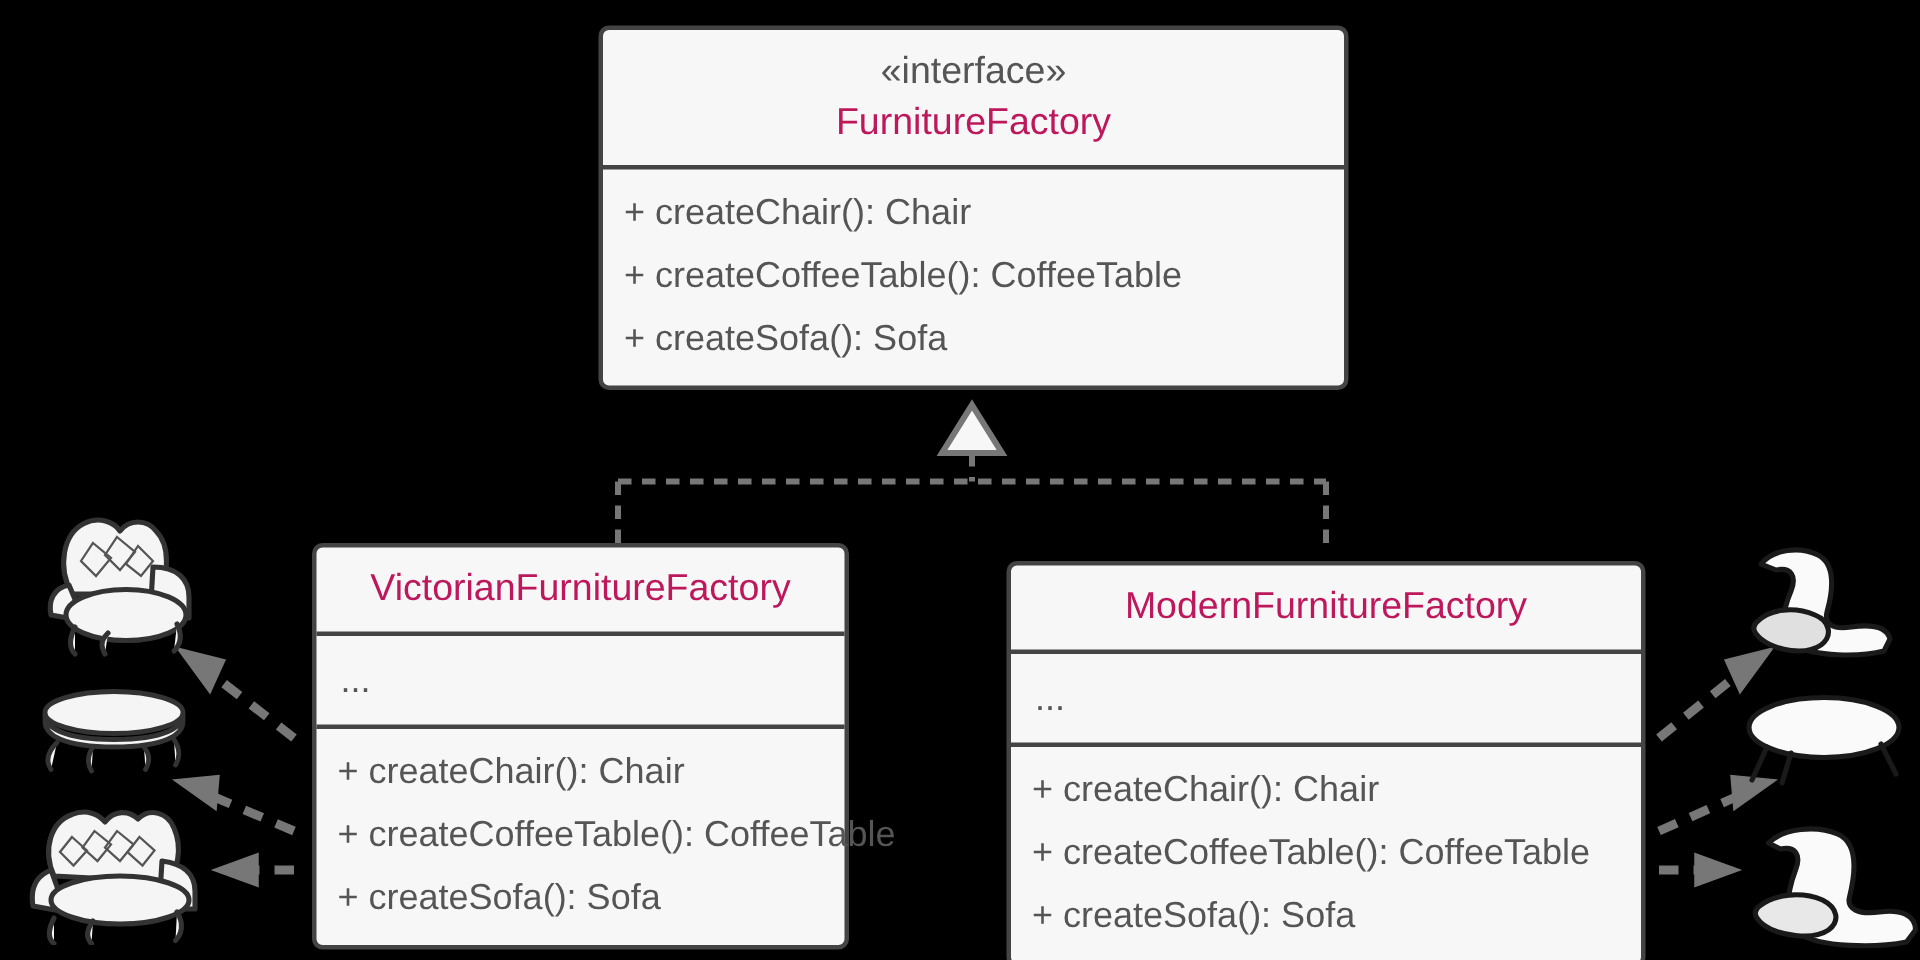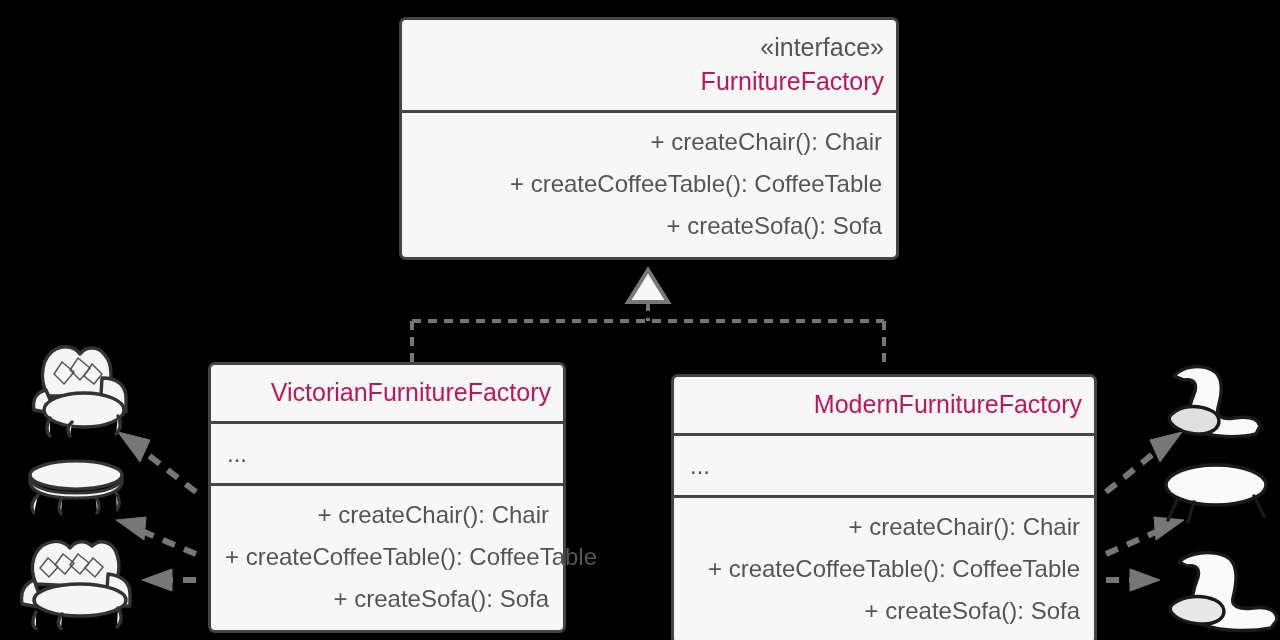--- a/index.html
+++ b/index.html
@@ -34,21 +34,21 @@
   }
   .compartment {
     box-sizing: border-box;
     width: 100%;
   }
   .compartment + .compartment {
     border-top: 3px solid #444444;
   }
 
   .hdr {
-    text-align: right;
+    text-align: center;
     color: #555555;
     padding: 10px 12px 12px 12px;
   }
   .stereotype {
     font-size: 25px;
     line-height: 34px;
     color: #555555;
     font-weight: 400;
   }
   .classname {
@@ -58,21 +58,20 @@
     font-weight: normal;
   }
   .members {
     padding: 8px 14px 10px 14px;
   }
   .member {
     font-size: 24px;
     line-height: 42px;
     color: #555555;
     white-space: nowrap;
-    text-align: right;
   }
   .ellipsis-comp {
     padding: 14px 14px 14px 16px;
     height: 62px;
     display: flex;
     align-items: center;
   }
   .ellipsis-comp .member { line-height: 20px; }
 
   

